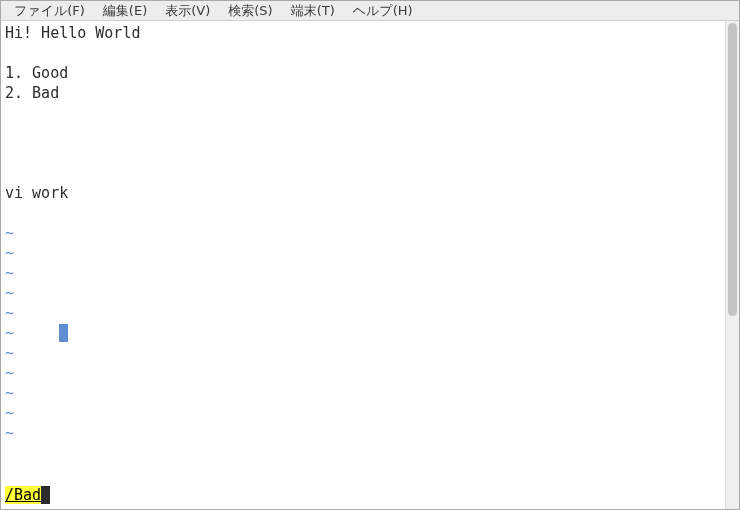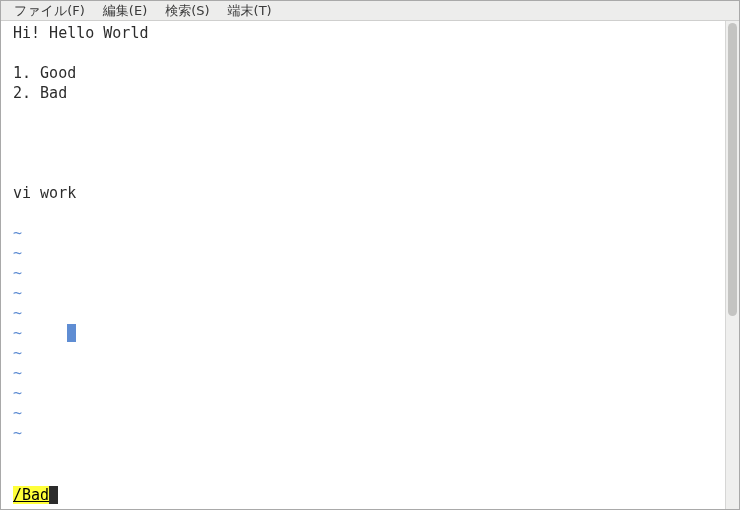--- a/index.html
+++ b/index.html
@@ -75,21 +75,20 @@
   }
   .terminal {
     flex: 1;
     font-family: "DejaVu Sans Mono", "Liberation Mono", monospace;
     font-size: 15px;
     line-height: 20px;
     color: #2c2c2c;
     padding: 2px 4px;
     position: relative;
     white-space: pre;
-    margin-left: 8px;
   }
   .tilde { color: #5f8dd3; }
   .sel-block {
     display: inline-block;
     width: 9px;
     height: 18px;
     background: #5f8dd3;
     vertical-align: text-bottom;
   }
   .cmdline {
@@ -126,22 +125,24 @@
 </style>
 </head>
 <body>
 
 <div class="window">
 
 
   <div class="menubar">
     <div class="menu-item">ファイル(F)</div>
     <div class="menu-item">編集(E)</div>
+    <div class="menu-item">表示(V)</div>
     <div class="menu-item">検索(S)</div>
     <div class="menu-item">端末(T)</div>
+    <div class="menu-item">ヘルプ(H)</div>
   </div>
 
   <div class="terminal-wrap">
     <div class="terminal" id="terminal"><div>Hi! Hello World</div><div>&nbsp;</div><div>1. Good</div><div>2. Bad</div><div>&nbsp;</div><div>&nbsp;</div><div>&nbsp;</div><div>&nbsp;</div><div>vi work</div><div>&nbsp;</div><div><span class="tilde">~</span></div><div><span class="tilde">~</span></div><div><span class="tilde">~</span></div><div><span class="tilde">~</span></div><div><span class="tilde">~</span></div><div><span class="tilde">~</span>     <span class="sel-block"></span></div><div><span class="tilde">~</span></div><div><span class="tilde">~</span></div><div><span class="tilde">~</span></div><div><span class="tilde">~</span></div><div><span class="tilde">~</span></div><div class="cmdline"><span class="hl">/Bad</span><span class="cursor"></span></div></div>
     <div class="scrollbar">
       <div class="thumb"></div>
     </div>
   </div>
 
 </div>

